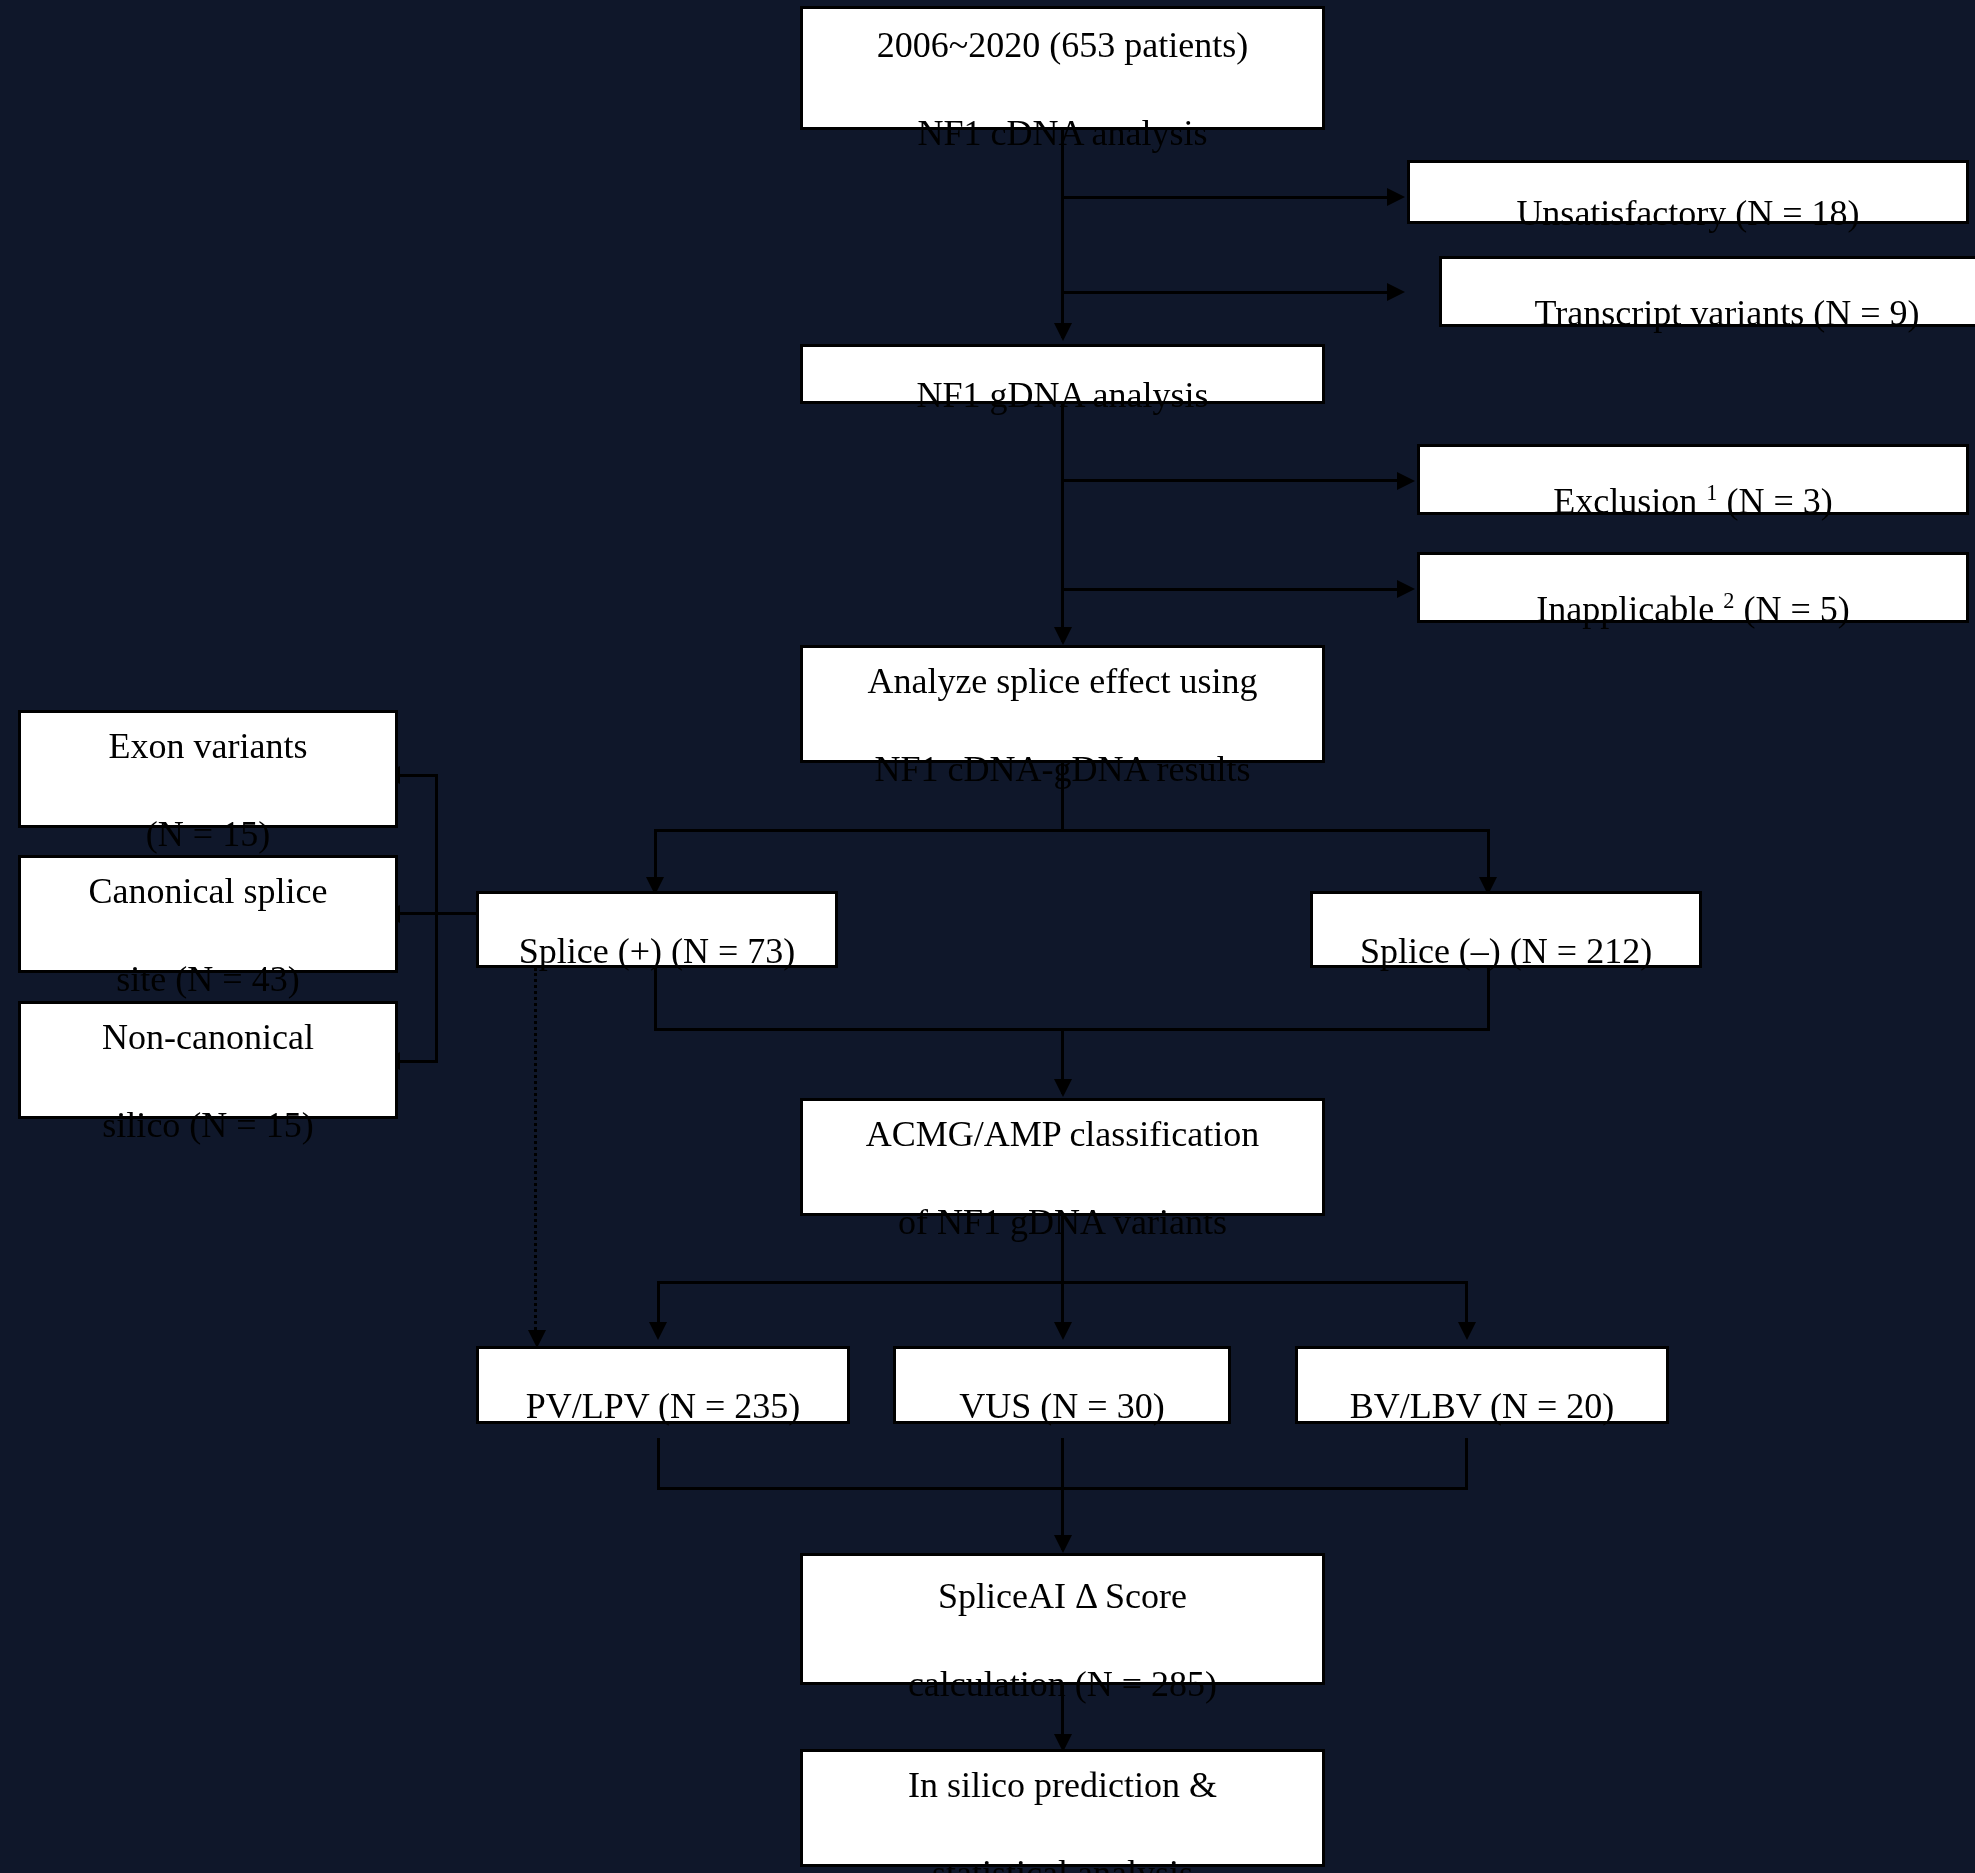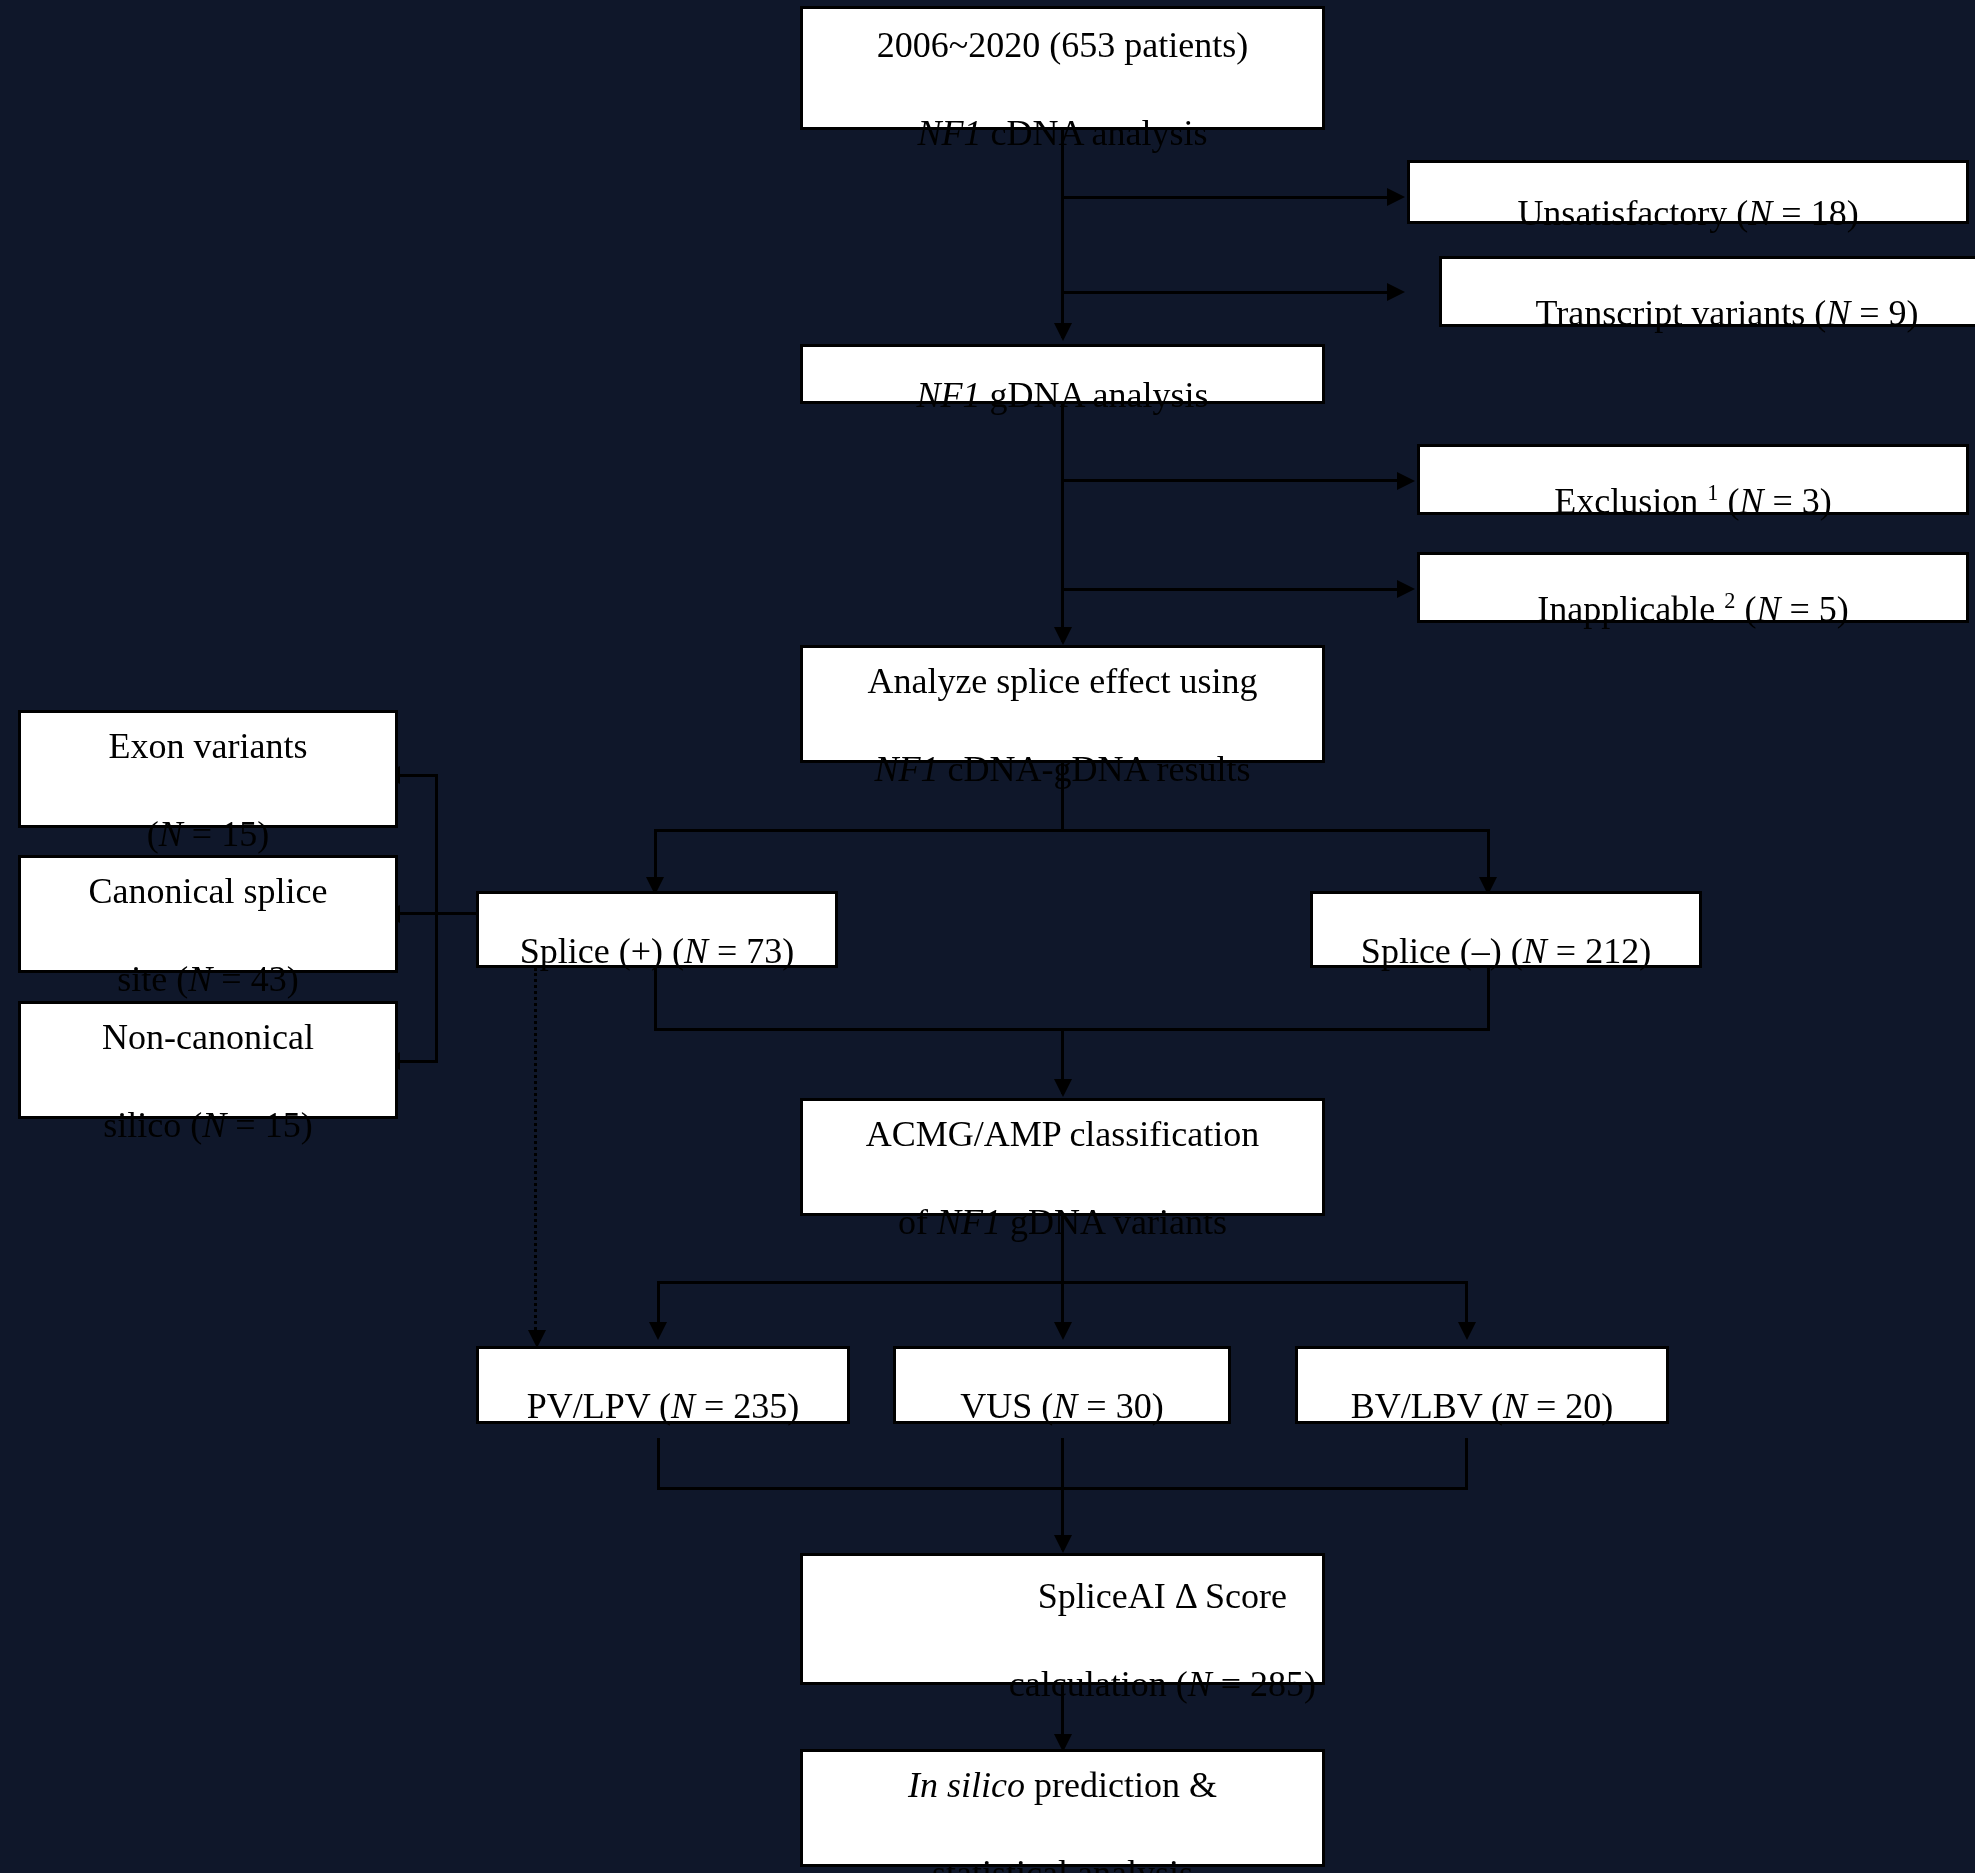--- a/index.html
+++ b/index.html
@@ -23,21 +23,21 @@
     display:flex;
     align-items:center;
     justify-content:center;
     text-align:center;
     line-height:1.22;
     font-size:36px;
     padding:2.4px 6px;
     z-index:5;
   }
   .box .txt{display:block;white-space:pre-line;}
-  .it{font-style:italic;}
+  .it{}
   .sup{font-size:0.62em;vertical-align:super;line-height:0;}
   
   .ln{position:absolute;background:#000000;z-index:2;}
   .vl{width:3px;}
   .hl{height:3px;}
   .dotted{
     position:absolute;
     width:0;
     border-left:3.6px dotted #000000;
     z-index:2;
@@ -228,21 +228,21 @@
       <span>VUS (</span><span class="it">N</span><span> = 30)</span>
     </span>
   </div>
 
   <div class="box" style="left:1295px;top:1346px;width:374px;height:78px;">
     <span class="txt">
       <span>BV/LBV (</span><span class="it">N</span><span> = 20)</span>
     </span>
   </div>
 
-  <div class="box" style="left:800px;top:1553px;width:525px;height:132px;justify-content:flex-end;">
+  <div class="box" style="left:800px;top:1553px;width:525px;height:132px;">
     <span class="txt">
       <span>SpliceAI Δ Score</span><br>
       <span>calculation (</span><span class="it">N</span><span> = 285)</span>
     </span>
   </div>
 
   <div class="box" style="left:800px;top:1749px;width:525px;height:118px;">
     <span class="txt">
       <span class="it">In silico</span><span> prediction &amp;</span><br>
       <span>statistical analysis</span>

